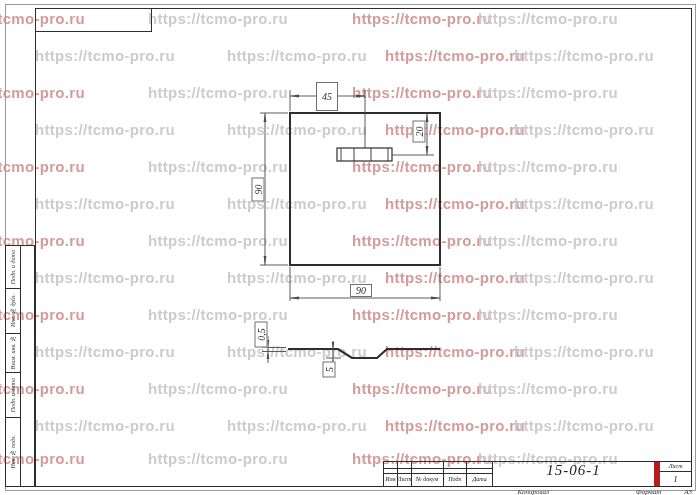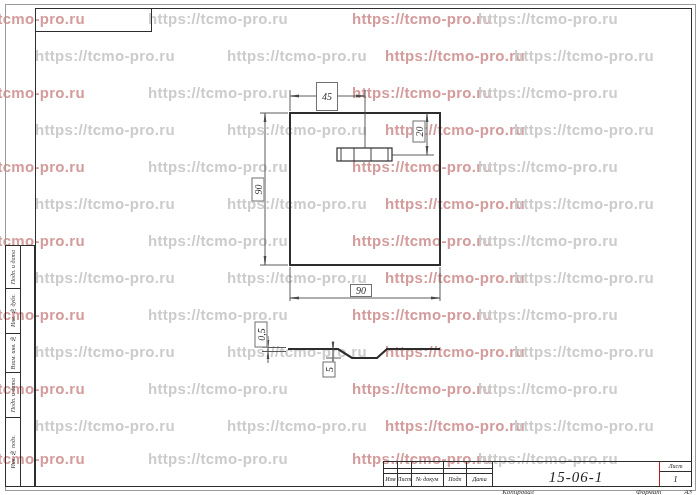--- a/index.html
+++ b/index.html
@@ -40,22 +40,22 @@
   .titleblock { position:absolute; left:383px; top:461px; width:309px; height:26px;
     border:1.2px solid #2d2d2d; z-index:5; display:flex; }
   .tb-change { position:relative; width:109px; height:100%; border-right:1px solid #2d2d2d; display:flex; }
   .tb-col { position:relative; height:100%; border-right:1px solid #2d2d2d;
     display:flex; align-items:flex-end; justify-content:center; }
   .tb-col:last-child { border-right:none; }
   .tb-col span { font:italic 6px "Liberation Serif", serif; color:#222;
     padding-bottom:4px; white-space:nowrap; }
   .tb-hline { position:absolute; left:0; width:109px; height:0;
     border-top:1px solid #2d2d2d; z-index:1; }
-  .tb-name { flex:1; display:flex; align-items:flex-end; justify-content:center;
-    border-right:1px solid #b91c1c; }
+  .tb-name { flex:1; display:flex; align-items:flex-start; justify-content:center;
+    border-right:6px solid #b91c1c; }
   .tb-name span { font:italic 15px "Liberation Serif", serif; letter-spacing:1px; color:#222; }
   .tb-sheet { width:31px; display:flex; flex-direction:column; }
   .tb-sheet .hd { height:9.5px; border-bottom:1px solid #2d2d2d;
     font:italic 6px "Liberation Serif", serif; display:flex; align-items:center; justify-content:center; color:#222; }
   .tb-sheet .val { flex:1; font:italic 9px "Liberation Serif", serif;
     display:flex; align-items:center; justify-content:center; color:#222; }
   .under-note { position:absolute; z-index:5; font:italic 7px "Liberation Serif", serif; color:#333; }
 </style>
 </head>
 <body>
@@ -221,19 +221,19 @@
     </div>
     <div class="tb-name">
       <span>15-06-1</span>
     </div>
     <div class="tb-sheet">
       <div class="hd">Лист</div>
       <div class="val">1</div>
     </div>
   </div>
 
-  <div class="under-note" style="left:487px; top:487.5px; width:62px; text-align:center;">Копировал</div>
+  <div class="under-note" style="left:487px; top:487.5px; width:62px; text-align:right;">Копировал</div>
   <div class="under-note" style="left:636px; top:487.5px; width:56px; display:flex; justify-content:space-between;">
     <span>Формат</span>
     <span>А3</span>
   </div>
 
 </div>
 
 </body></html>

